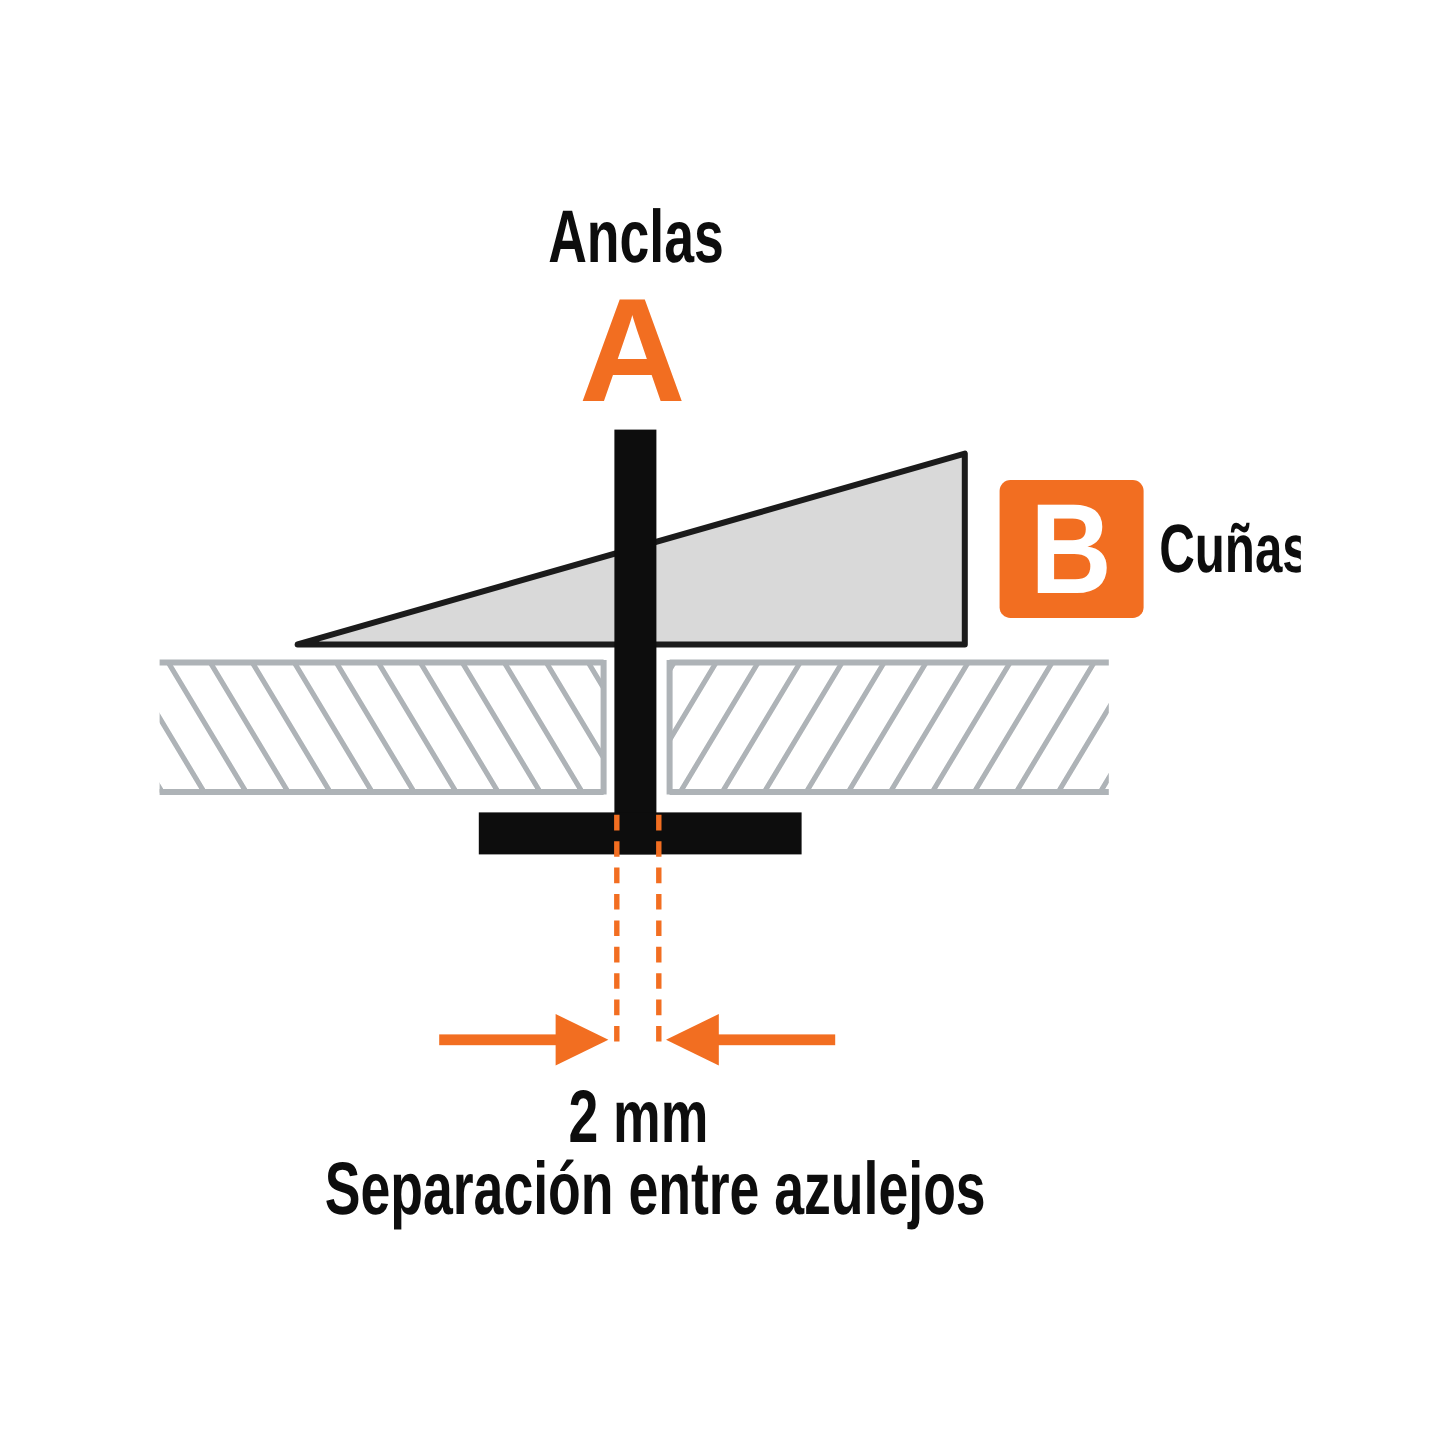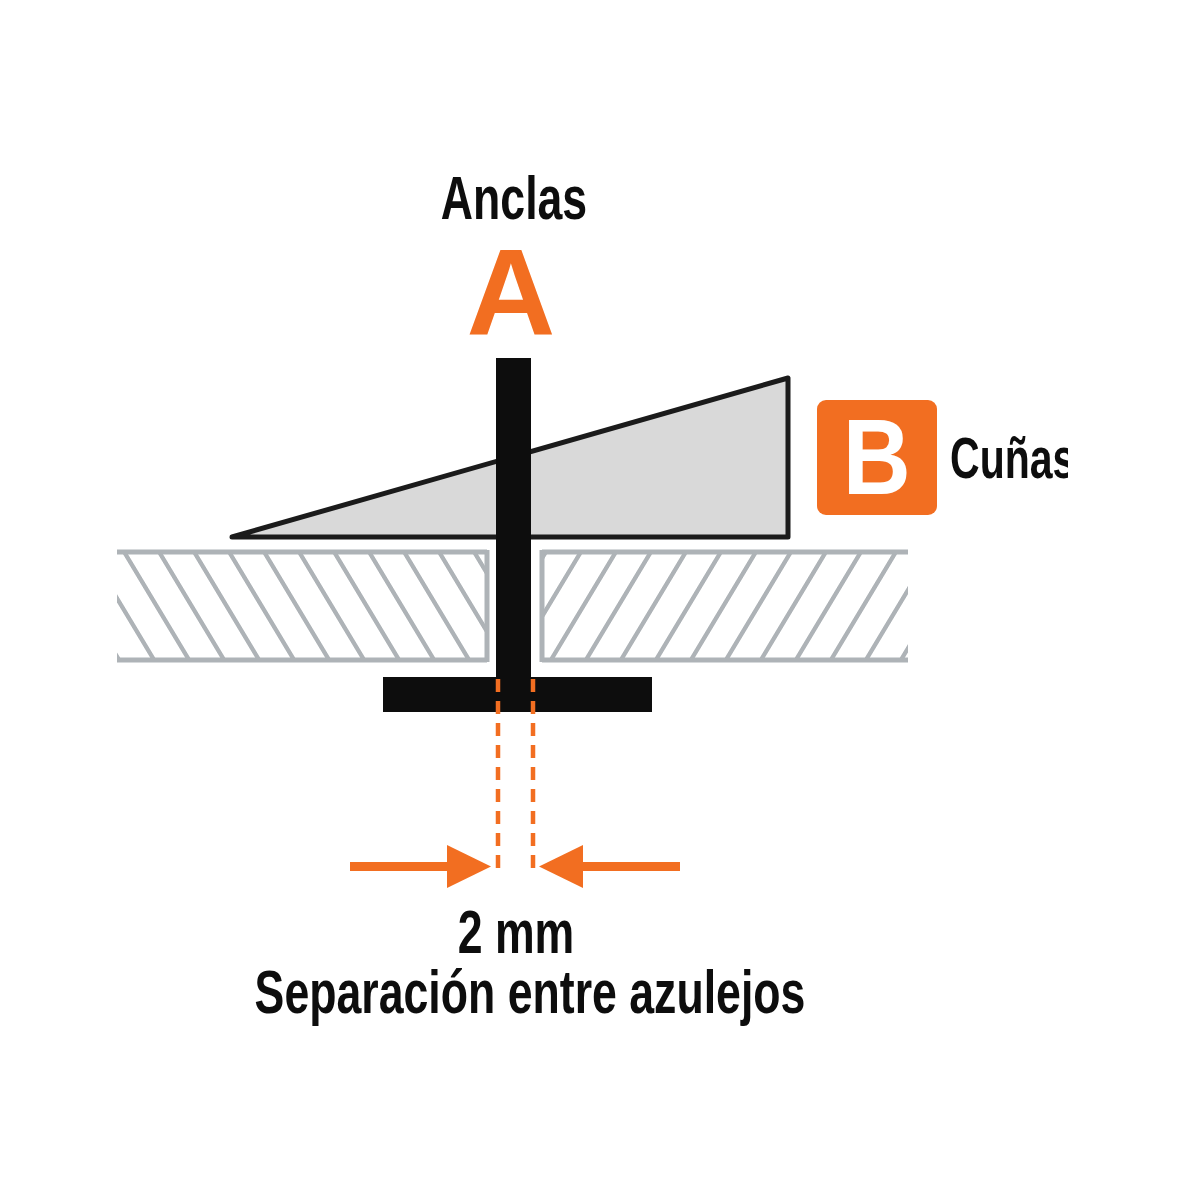--- a/index.html
+++ b/index.html
@@ -3,20 +3,21 @@
 <meta charset="utf-8">
 <style>
   html, body { margin: 0; padding: 0; background: #ffffff; }
   .canvas {
     position: relative;
     width: 1068px;
     height: 1200px;
     background: #ffffff;
     overflow: hidden;
     font-family: "Liberation Sans", sans-serif;
+    margin-left: 16px;
   }
   .canvas svg.diagram {
     position: absolute;
     left: 0; top: 0;
   }
   .txt {
     position: absolute;
     white-space: nowrap;
     line-height: 1;
     font-weight: bold;

